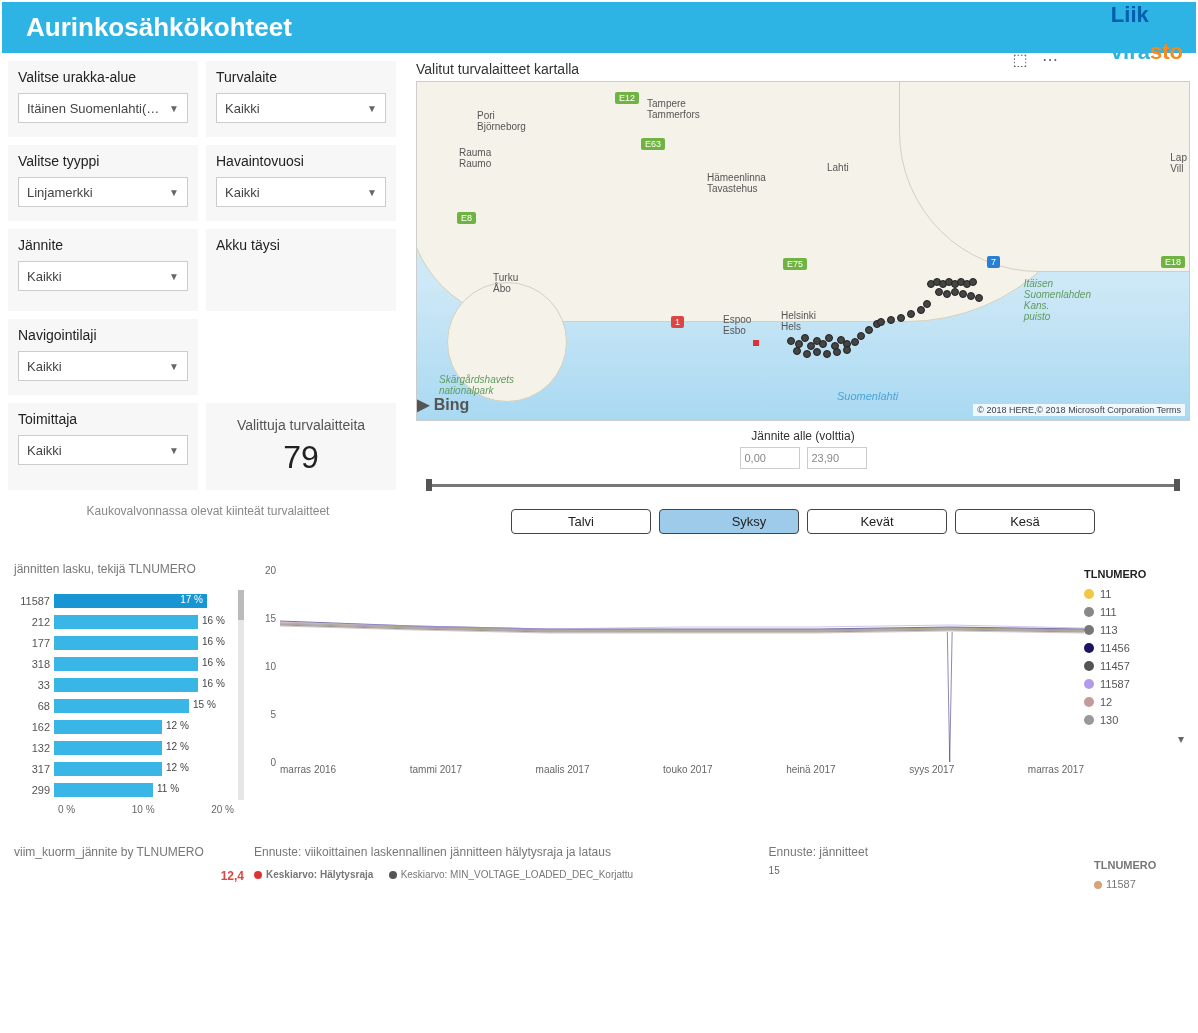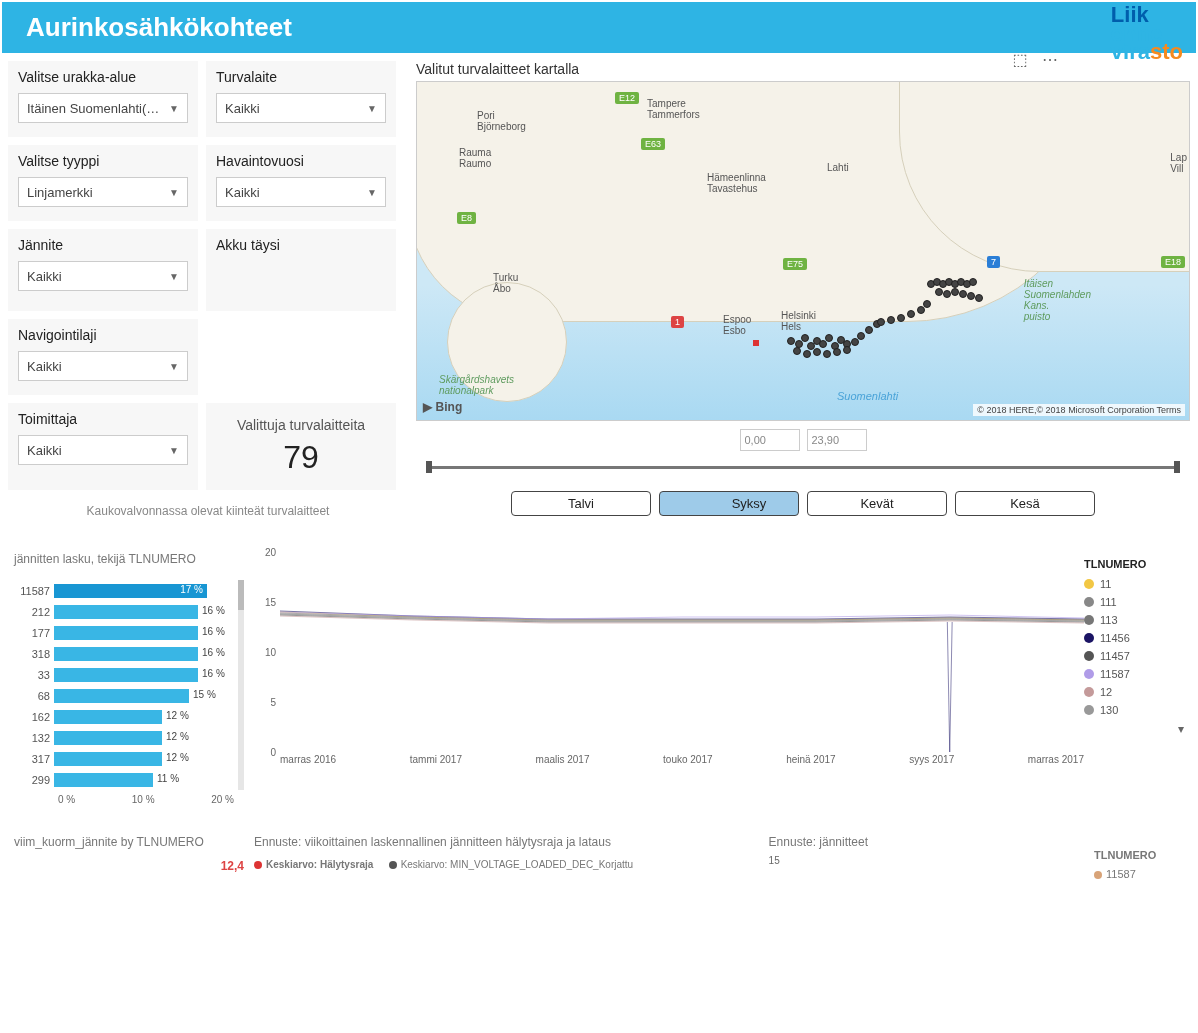--- a/index.html
+++ b/index.html
@@ -25,21 +25,21 @@
   .map-title { font-size: 14px; color: #333; margin-bottom: 4px; }
   .map { width: 100%; height: 340px; background: linear-gradient(#cde8f6 60%, #a9d9f2); border: 1px solid #ccc; position: relative; overflow: hidden; }
   .land { position: absolute; background: #f5f2e9; border: 1px solid #d6d0bb; }
   .city { position: absolute; font-size: 10px; color: #555; white-space: pre; }
   .road-badge { position: absolute; background: #6fb342; color: #fff; font-size: 9px; padding: 1px 4px; border-radius: 2px; }
   .road-badge.red { background: #d44; }
   .road-badge.blue { background: #2a7ed6; }
   .dot { position: absolute; width: 8px; height: 8px; background: #444; border: 1px solid #222; border-radius: 50%; }
   .park-lbl { position:absolute; color:#5e9b5e; font-style:italic; font-size:10px; white-space:pre; }
   .sea-lbl { position:absolute; color:#4aa3d8; font-style:italic; font-size:11px; }
-  .bing { position:absolute; left:6px; bottom:6px; color:#555; font-size:12px; font-weight:600; }
+  .bing { position:absolute; left:0; bottom:6px; color:#555; font-size:16px; font-weight:600; }
   .attrib { position:absolute; right:4px; bottom:4px; background:rgba(255,255,255,0.8); font-size:9px; padding:1px 4px; color:#444; }
   .slider-row { margin-top: 8px; text-align: center; }
   .slider-label { font-size: 12px; color: #333; margin-bottom: 4px; display:block; }
   .slider-inputs { display:inline-flex; gap:7px; justify-content:center; }
   .slider-inputs input { width:60px; height:22px; border:1px solid #ccc; font-size:11px; padding:0 4px; color:#888; }
   .slider-bar { position:relative; height:20px; margin:6px 10px 14px 10px; }
   .slider-track { position:absolute; left:0; right:0; top:9px; height:3px; background:#777; }
   .slider-handle { position:absolute; top:4px; width:6px; height:12px; background:#555; }
   .season-row { display:flex; gap:8px; justify-content:center; }
   .season-btn { flex:0 0 140px; border:1px solid #444; background:#fff; text-align:center; padding:4px 0; font-size:13px; border-radius:4px; cursor:pointer; }
@@ -56,21 +56,21 @@
   .bar-val { position:absolute; font-size:10px; color:#444; top:0; }
   .bar-val.inside { color:#fff; right:4px; }
   .bar-scroll { width:6px; background:#e6e6e6; position:relative; margin-left:4px; height:210px; }
   .bar-scroll-thumb { position:absolute; top:0; left:0; right:0; height:30px; background:#bbb; }
   .bar-axis { display:flex; justify-content:space-between; font-size:10px; color:#666; padding-left:44px; padding-right:10px; margin-top:4px; }
 
   .line-chart { flex:1; }
   .line-title { font-size:16px; color:#333; margin-bottom:8px; }
   .line-area { display:flex; }
   .line-plot { flex:1; position:relative; height:220px; }
-  .yaxis { position:absolute; left:0; top:0; bottom:20px; width:24px; }
+  .yaxis { position:absolute; left:0; top:8px; bottom:20px; width:24px; }
   .yt { position:absolute; right:2px; font-size:10px; color:#666; transform:translateY(-50%); }
   .plot { position:absolute; left:26px; right:0; top:0; bottom:20px; }
   .xaxis { position:absolute; left:26px; right:0; bottom:0; height:18px; display:flex; justify-content:space-between; font-size:10px; color:#666; }
   .legend { width:100px; padding-top:6px; }
   .legend-title { font-size:11px; font-weight:600; margin-bottom:8px; }
   .legend-item { display:flex; align-items:center; gap:6px; font-size:11px; color:#555; margin-bottom:6px; }
   .swatch { width:10px; height:10px; border-radius:50%; }
   .legend-more { text-align:right; color:#666; font-size:12px; }
 
   .footer-row { display:flex; padding: 30px 14px 10px 14px; gap:10px; }
@@ -236,20 +236,21 @@
           <div class="dot" style="left: 542px; top: 208px;"></div>
           <div class="dot" style="left: 534px; top: 206px;"></div>
           <div class="dot" style="left: 526px; top: 208px;"></div>
           <div class="dot" style="left: 518px; top: 206px;"></div>
           <div style="position: absolute; left: 336px; top: 258px; width: 6px; height: 6px; background: rgb(221, 51, 51);"></div>
         </div>
       <div class="bing">▶ <span>Bing</span></div>
       <div class="attrib">© 2018 HERE,© 2018 Microsoft Corporation  Terms</div>
     </div>
     <div class="slider-row">
+      <span class="slider-label">Jännite alle (volttia)</span>
       <div class="slider-inputs">
         <input value="0,00" style="">
         <input value="23,90" style="">
       </div>
       <div class="slider-bar">
         <div class="slider-track"></div>
         <div class="slider-handle" style="left:0;"></div>
         <div class="slider-handle" style="right:0;"></div>
       </div>
       <div class="season-row">

